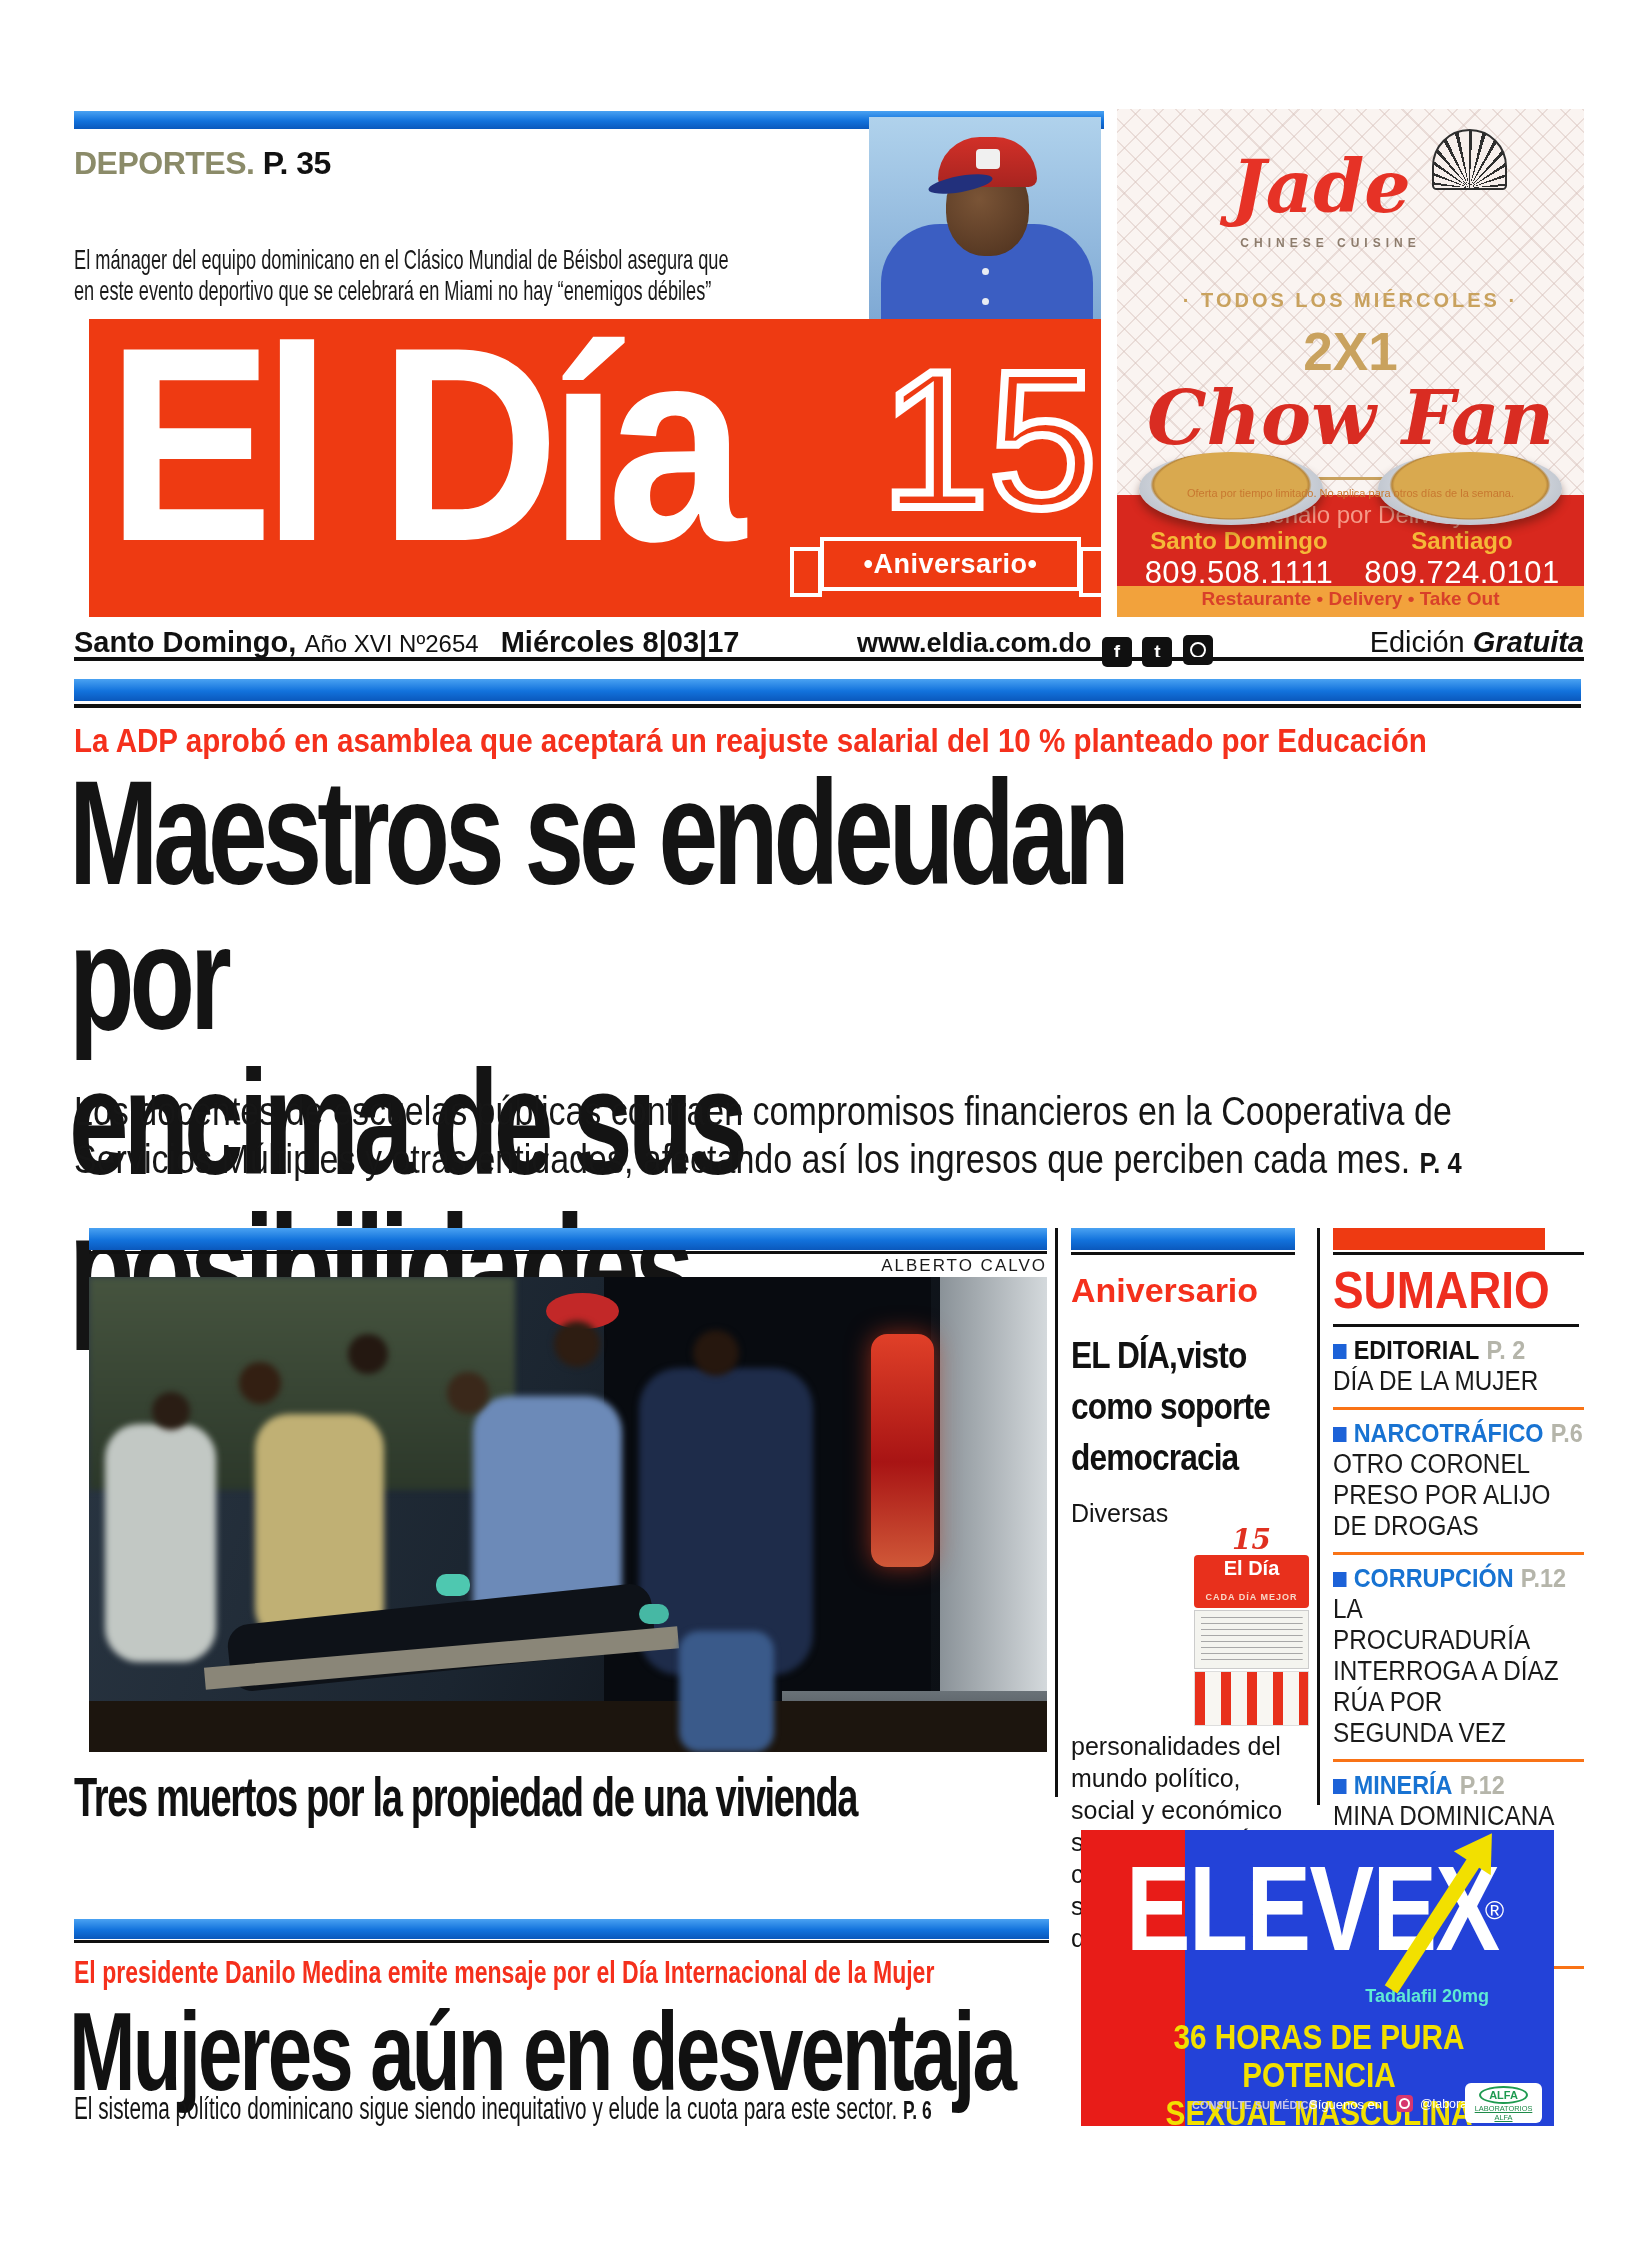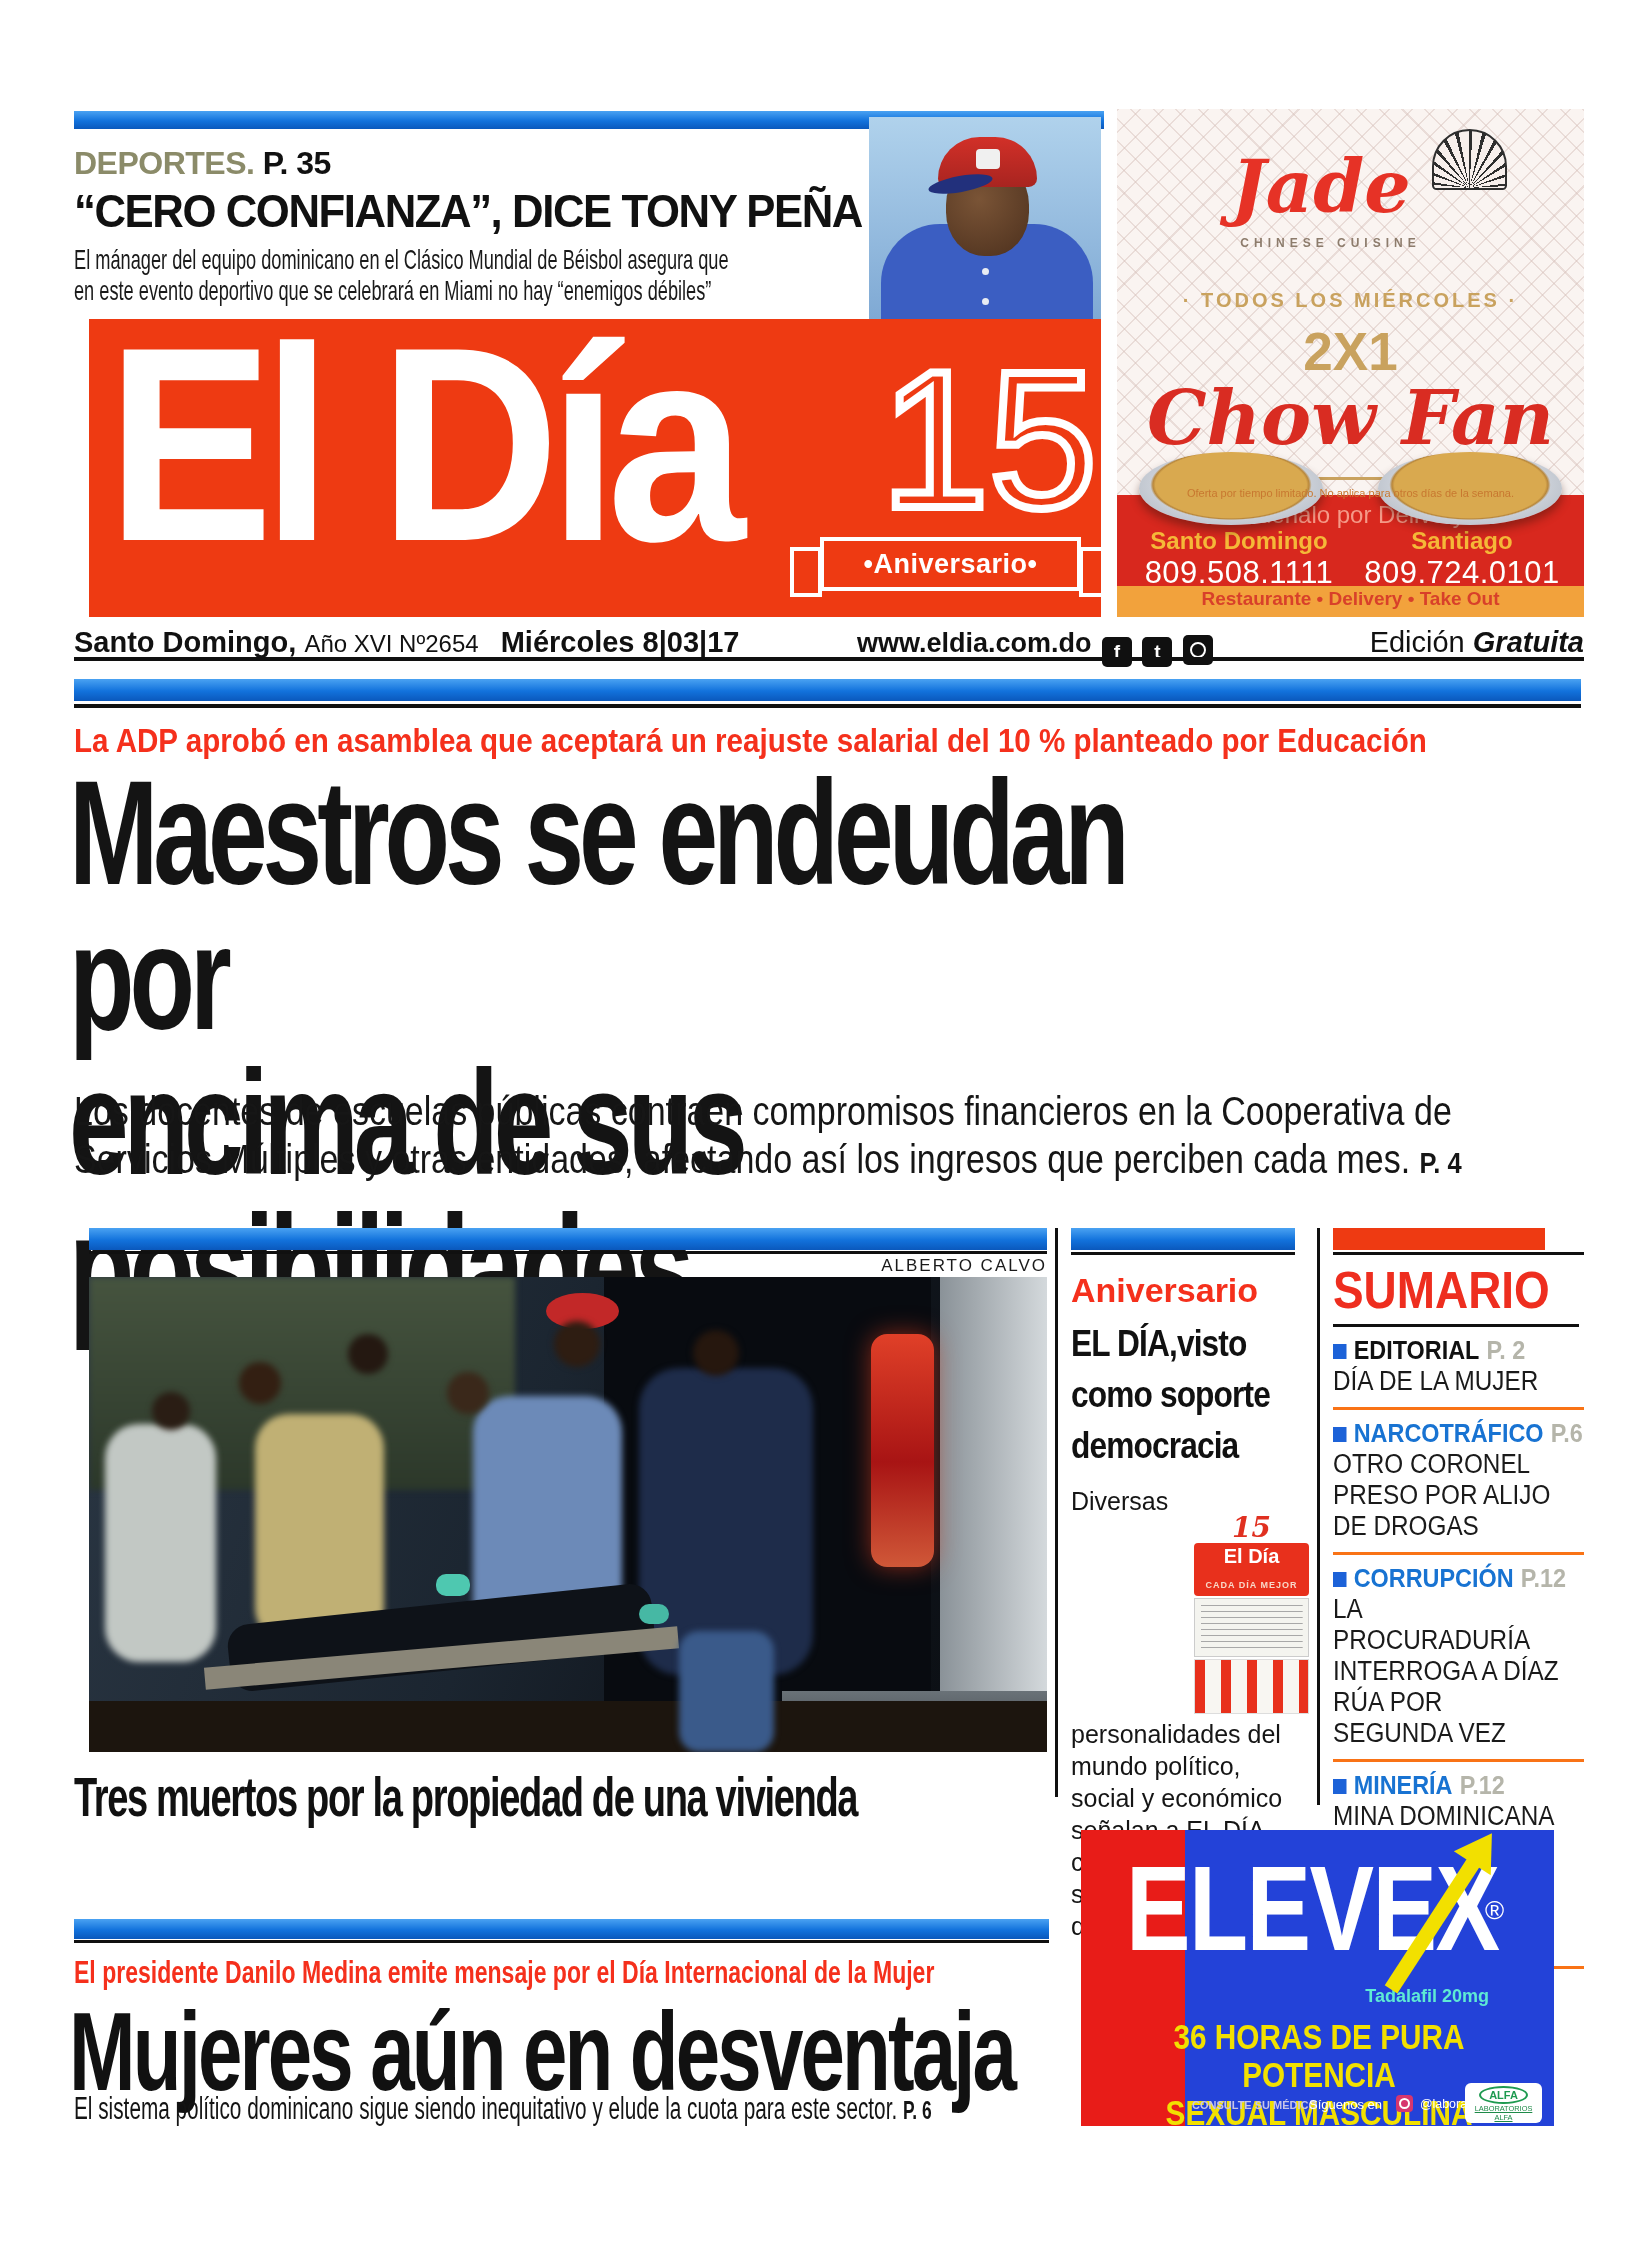--- a/index.html
+++ b/index.html
@@ -160,23 +160,20 @@
 <body>
 
 <div class="page">
 
   <div class="abs bluebar" style="left:74px;top:111px;width:1030px;height:18px;"></div>
 
   <div class="abs dep-kicker" style="left:74px;top:145px;">
     <span class="sec">DEPORTES.</span>
     <span class="pg">P. 35</span>
   </div>
-  <div class="abs" style="left:74px;top:184px;">
-    <span class="dep-headline cx">“CERO CONFIANZA”, DICE TONY PEÑA</span>
-  </div>
   <div class="abs" style="left:74px;top:244px;">
     <span class="dep-deck cx">El mánager del equipo dominicano en el Clásico Mundial de Béisbol asegura que</span><br>
     <span class="dep-deck cx">en este evento deportivo que se celebrará en Miami no hay “enemigos débiles”</span>
   </div>
 
   <div class="abs tony" style="left:869px;top:117px;">
     <div class="tp-body"></div>
     <div class="tp-collar"></div>
     <div class="tp-head"></div>
     <div class="tp-cap"></div>
@@ -287,21 +284,21 @@
     <span class="ps-headline cx">Tres muertos por la propiedad de una vivienda</span>
   </div>
 
   <div class="abs blackrule" style="left:1055px;top:1228px;width:3px;height:569px;"></div>
   <div class="abs blackrule" style="left:1317px;top:1228px;width:3px;height:577px;"></div>
 
   <div class="abs" style="left:1071px;top:1228px;width:238px;height:574px;">
     <div class="bluebar" style="width:224px;height:22px;"></div>
     <div class="blackrule" style="width:224px;height:3px;margin-top:2px;"></div>
     <div class="col-label" style="margin-top:16px;">Aniversario</div>
-    <div style="margin-top:8px;">
+    <div style="margin-top:20px;">
       <span class="aniv-hl cx">EL DÍA,visto</span><br>
       <span class="aniv-hl cx">como soporte</span><br>
       <span class="aniv-hl cx">democracia</span>
     </div>
     <div class="aniv-body" style="margin-top:14px;">
       <div class="cake">
         <div class="cake-top">15</div>
         <div class="cake-t1">
           <div class="a">El Día</div>
           <div class="b">CADA DÍA MEJOR</div>

